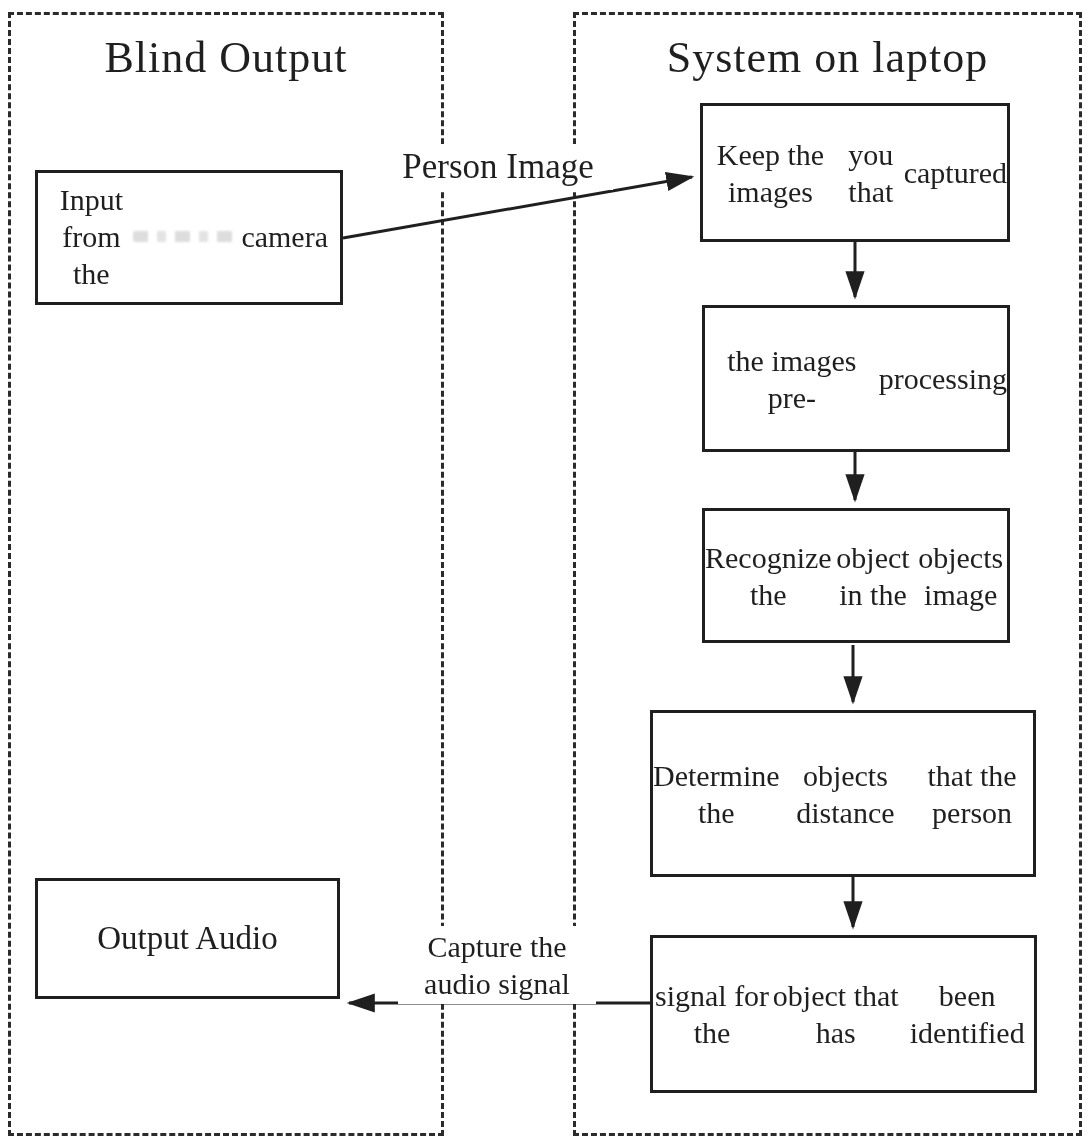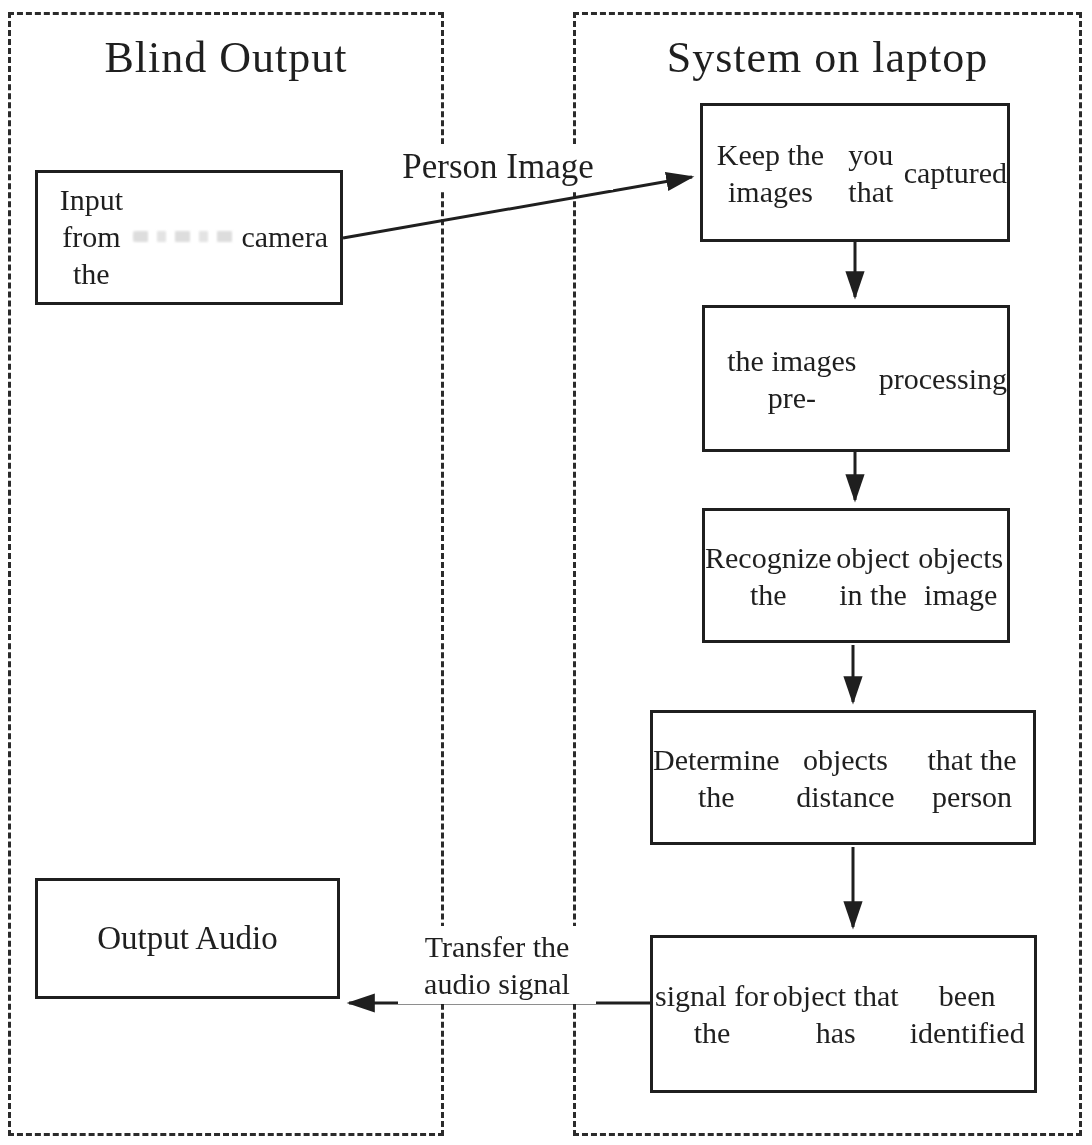--- a/index.html
+++ b/index.html
@@ -49,21 +49,21 @@
     color: var(--ink);
     z-index: 3;
   }
   .node span { display: block; }
 
   .node-input    { left: 35px;  top: 170px; width: 308px; height: 135px;
                    justify-content: space-between; padding: 15px 12px 17px; }
   .node-keep     { left: 700px; top: 103px; width: 310px; height: 139px; }
   .node-pre      { left: 702px; top: 305px; width: 308px; height: 147px; }
   .node-recog    { left: 702px; top: 508px; width: 308px; height: 135px; }
-  .node-dist     { left: 650px; top: 710px; width: 386px; height: 135px; }
+  .node-dist     { left: 650px; top: 710px; width: 386px; height: 167px; }
   .node-create   { left: 650px; top: 935px; width: 387px; height: 158px; }
   .node-output   { left: 35px;  top: 878px; width: 305px; height: 121px;
                    font-size: 33px; }
 
   .ghost {
     width: 228px; height: 11px;
     align-self: center;
     opacity: 0.5;
     filter: blur(1.1px);
     border-radius: 2px;
@@ -121,21 +121,21 @@
     <line x1="855" y1="442" x2="855" y2="500" marker-end="url(#ah)"></line>
     <line x1="853" y1="645" x2="853" y2="702" marker-end="url(#ah)"></line>
     <line x1="853" y1="847" x2="853" y2="927" marker-end="url(#ah)"></line>
     <line x1="650" y1="1003" x2="349" y2="1003" marker-end="url(#ah)"></line>
   </svg>
 
   <div class="edge-label edge-label-capture">
     <span>Person Image</span>
   </div>
   <div class="edge-label edge-label-transfer">
-    <span>Transfer the</span>
+    <span>Capture the</span>
     <span>audio signal</span>
   </div>
 
   <div class="node node-input">
     <span>Input from the</span>
     <div class="ghost"></div>
     <span>camera</span>
   </div>
 
   <div class="node node-keep">

